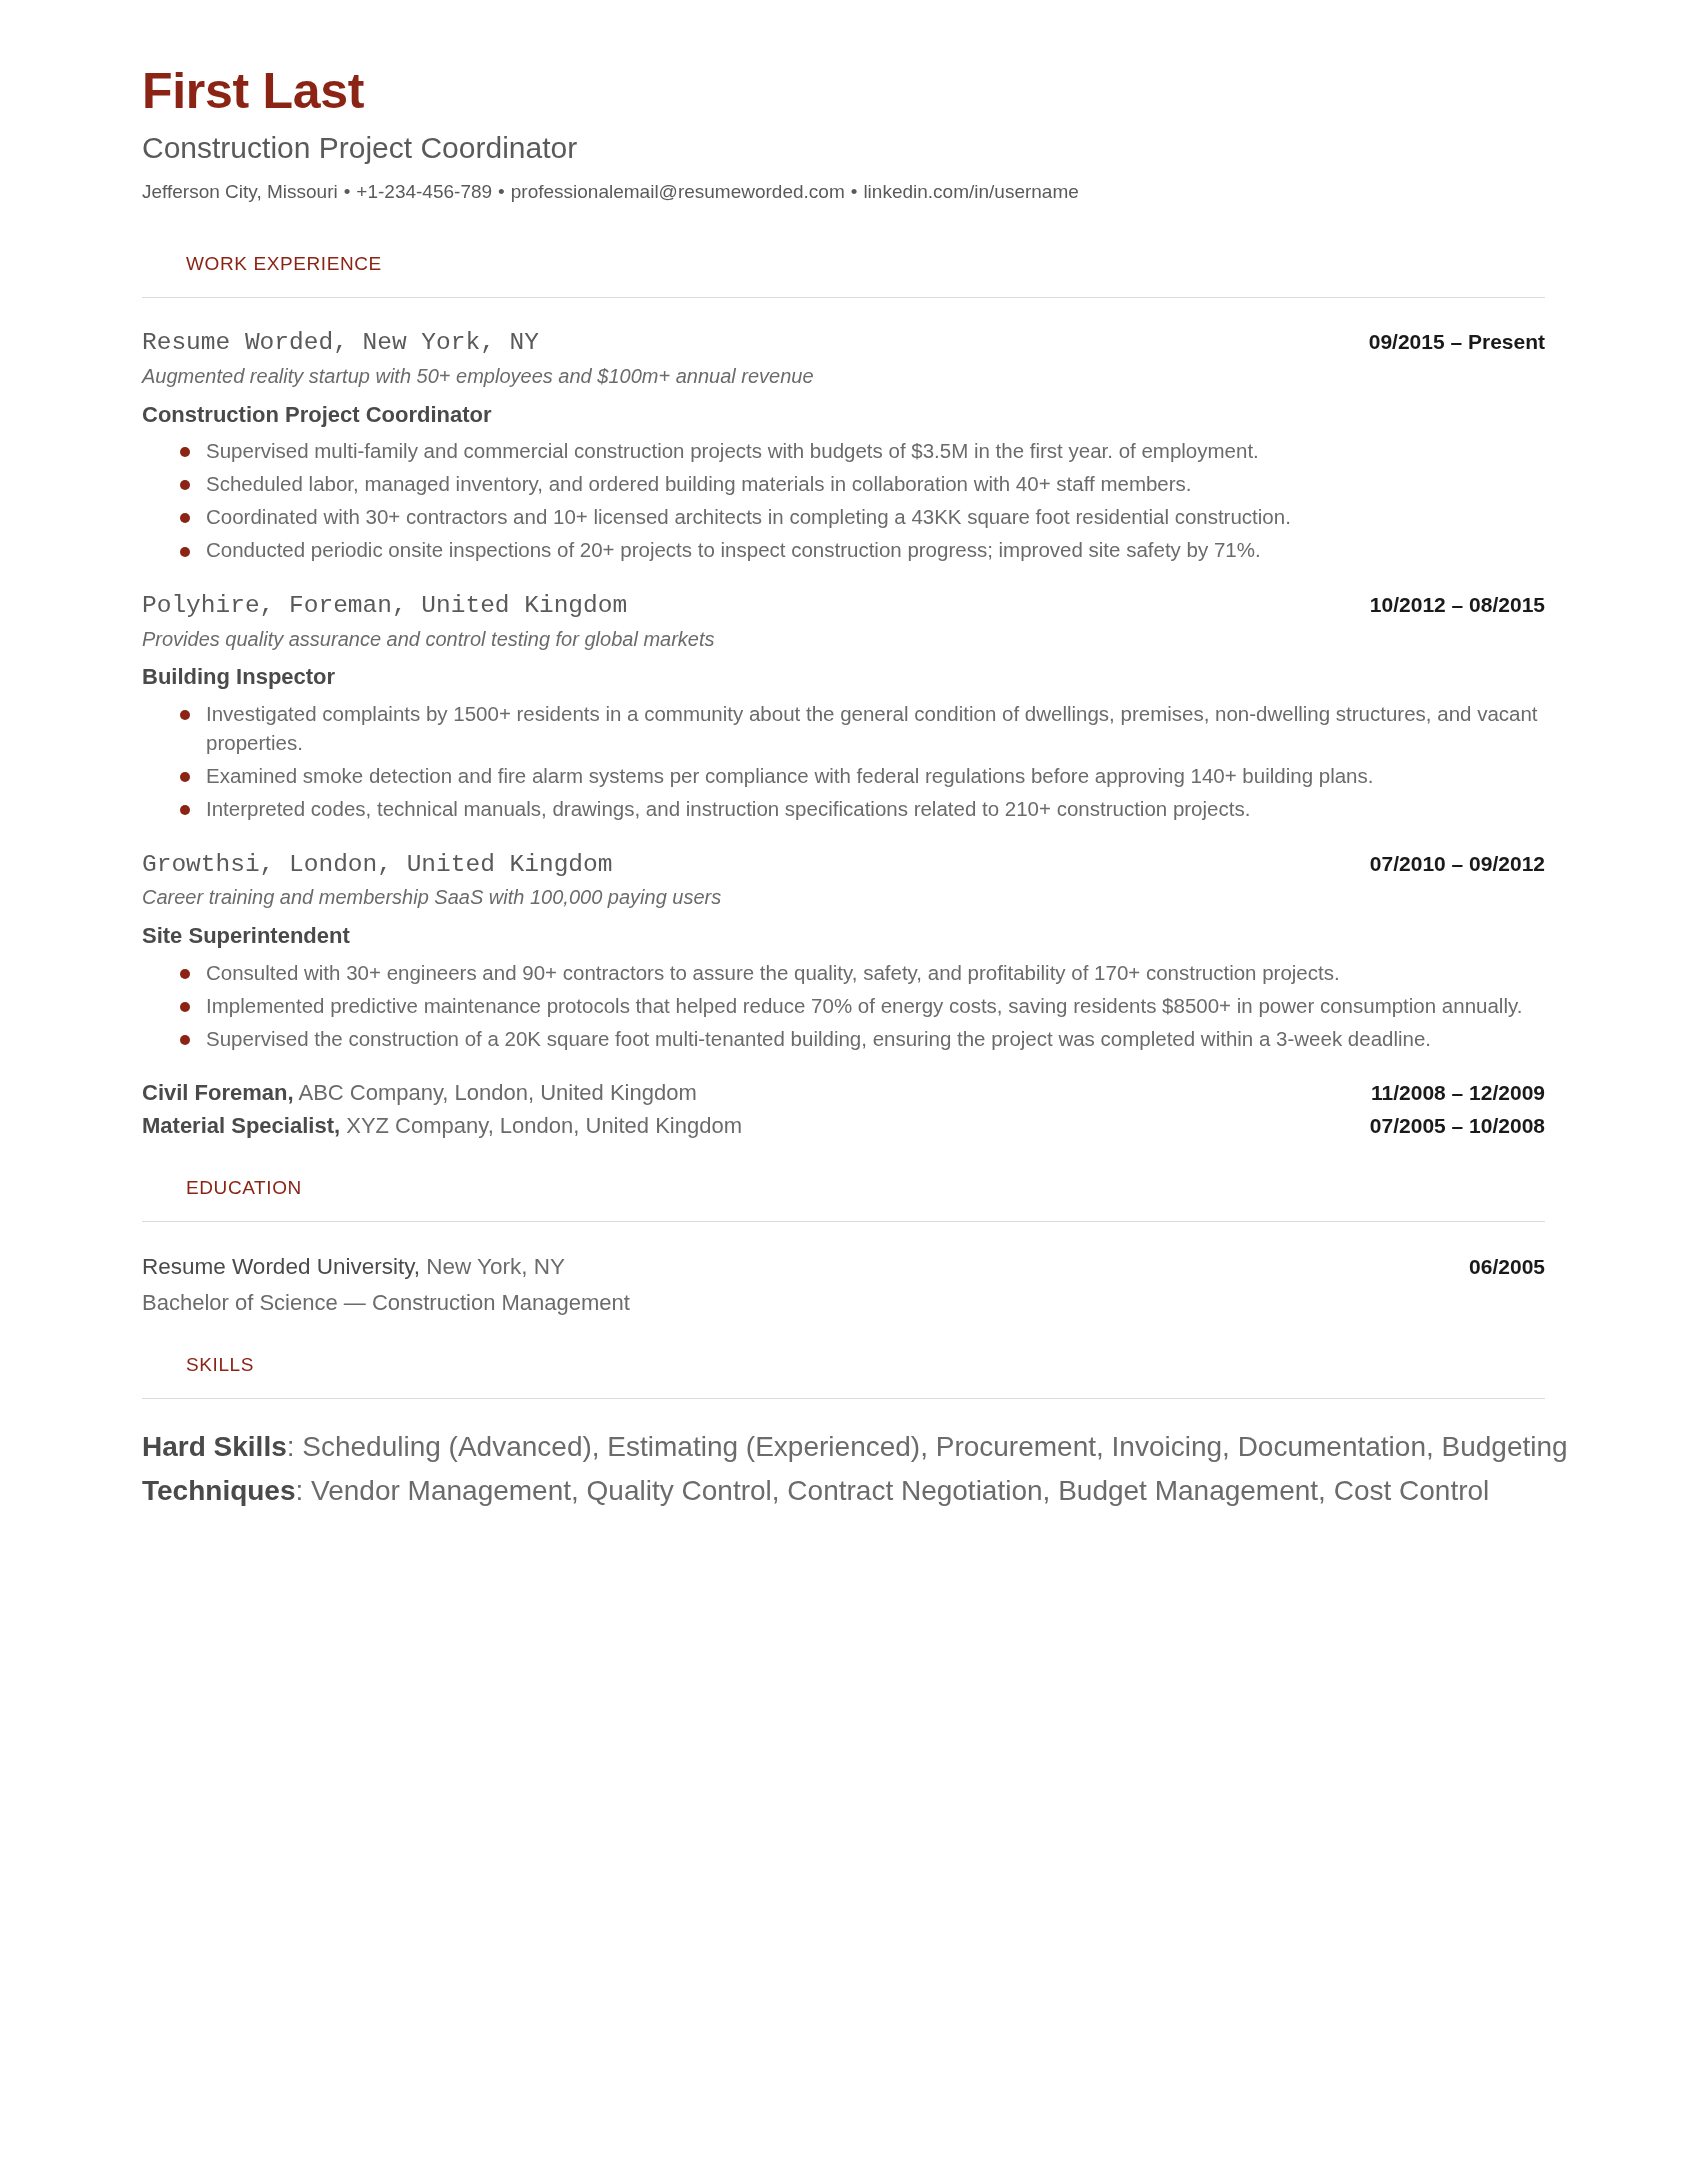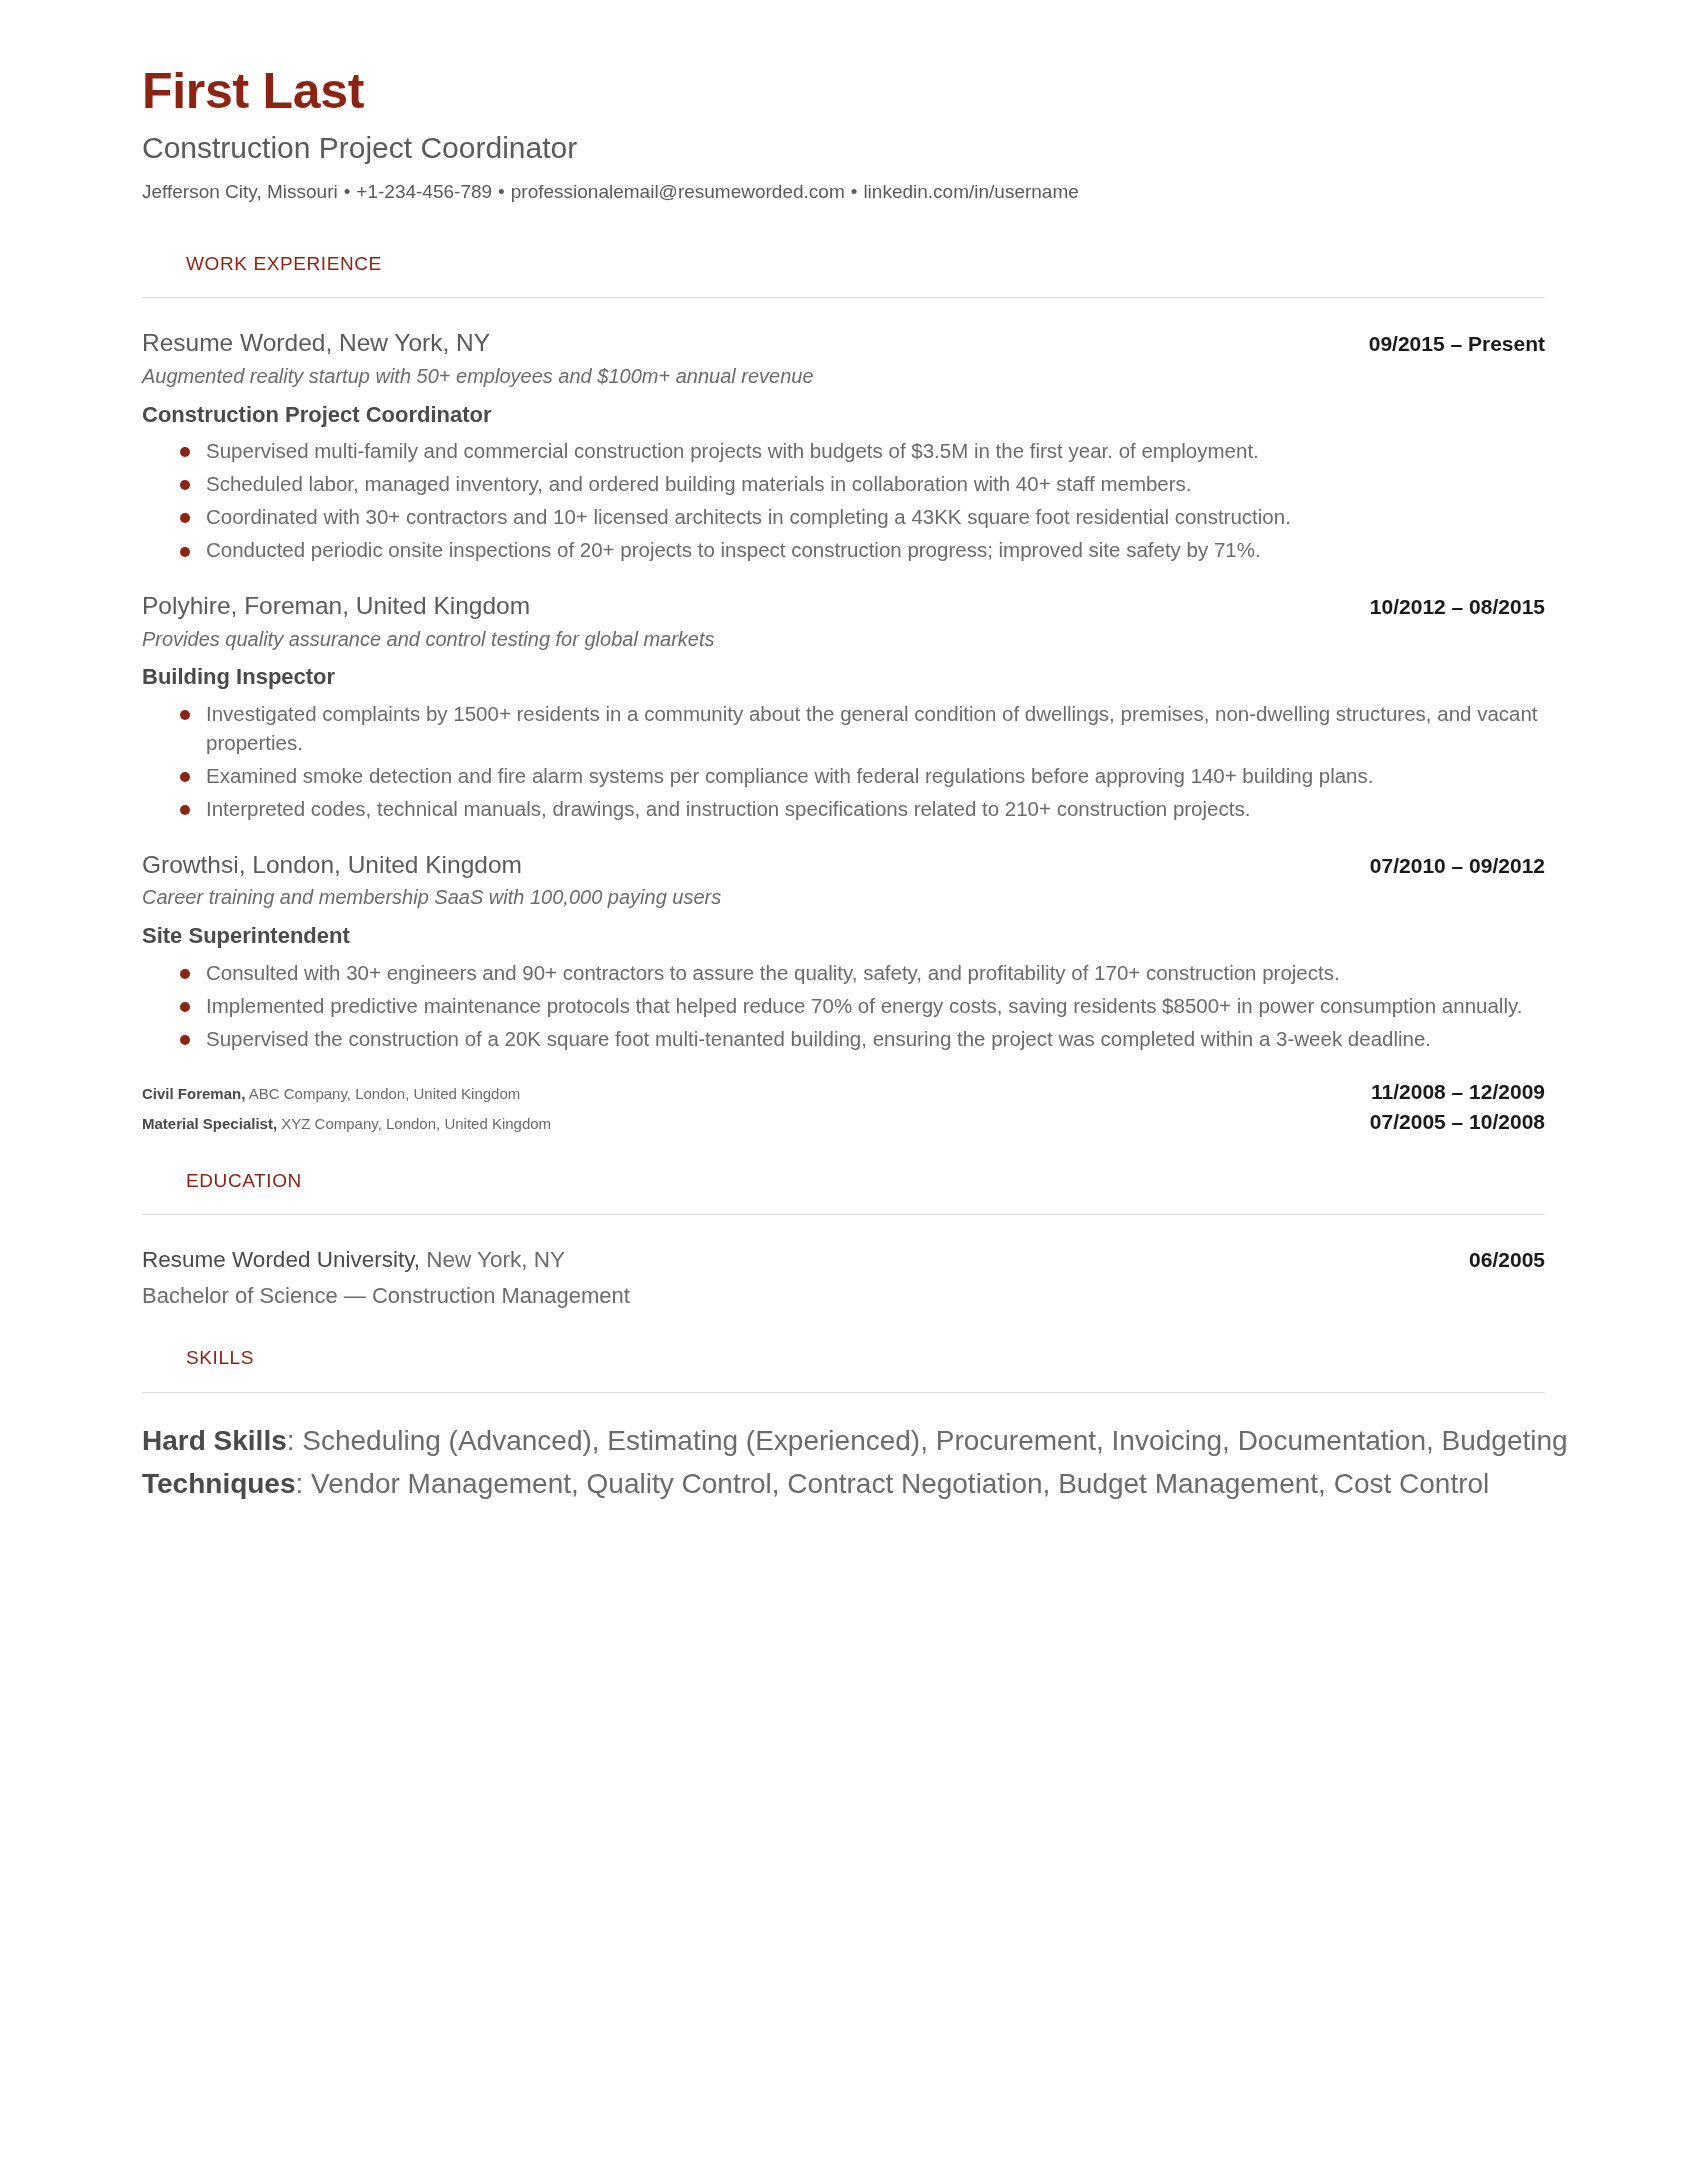--- a/index.html
+++ b/index.html
@@ -81,20 +81,21 @@
     justify-content: space-between;
     width: 100%;
   }
 
   .company {
     font-size: 24.5px;
     color: #5a5a5a;
     font-weight: normal;
     line-height: 1.2;
     white-space: nowrap;
+    font-family: Liberation Mono, monospace;
   }
 
   .dates {
     font-size: 21px;
     font-weight: bold;
     color: #1a1a1a;
     white-space: nowrap;
     line-height: 1.2;
   }
 
@@ -141,21 +142,21 @@
   
   .compact { margin-top: 5.3px; }
   .compact-row {
     display: flex;
     align-items: baseline;
     justify-content: space-between;
     width: 100%;
     margin-bottom: 4px;
   }
   .compact-left {
-    font-size: 15px;
+    font-size: 22px;
     color: #6b6b6b;
     line-height: 1.3;
     white-space: nowrap;
   }
   .compact-left b {
     font-weight: bold;
     color: #4a4a4a;
   }
 
   

